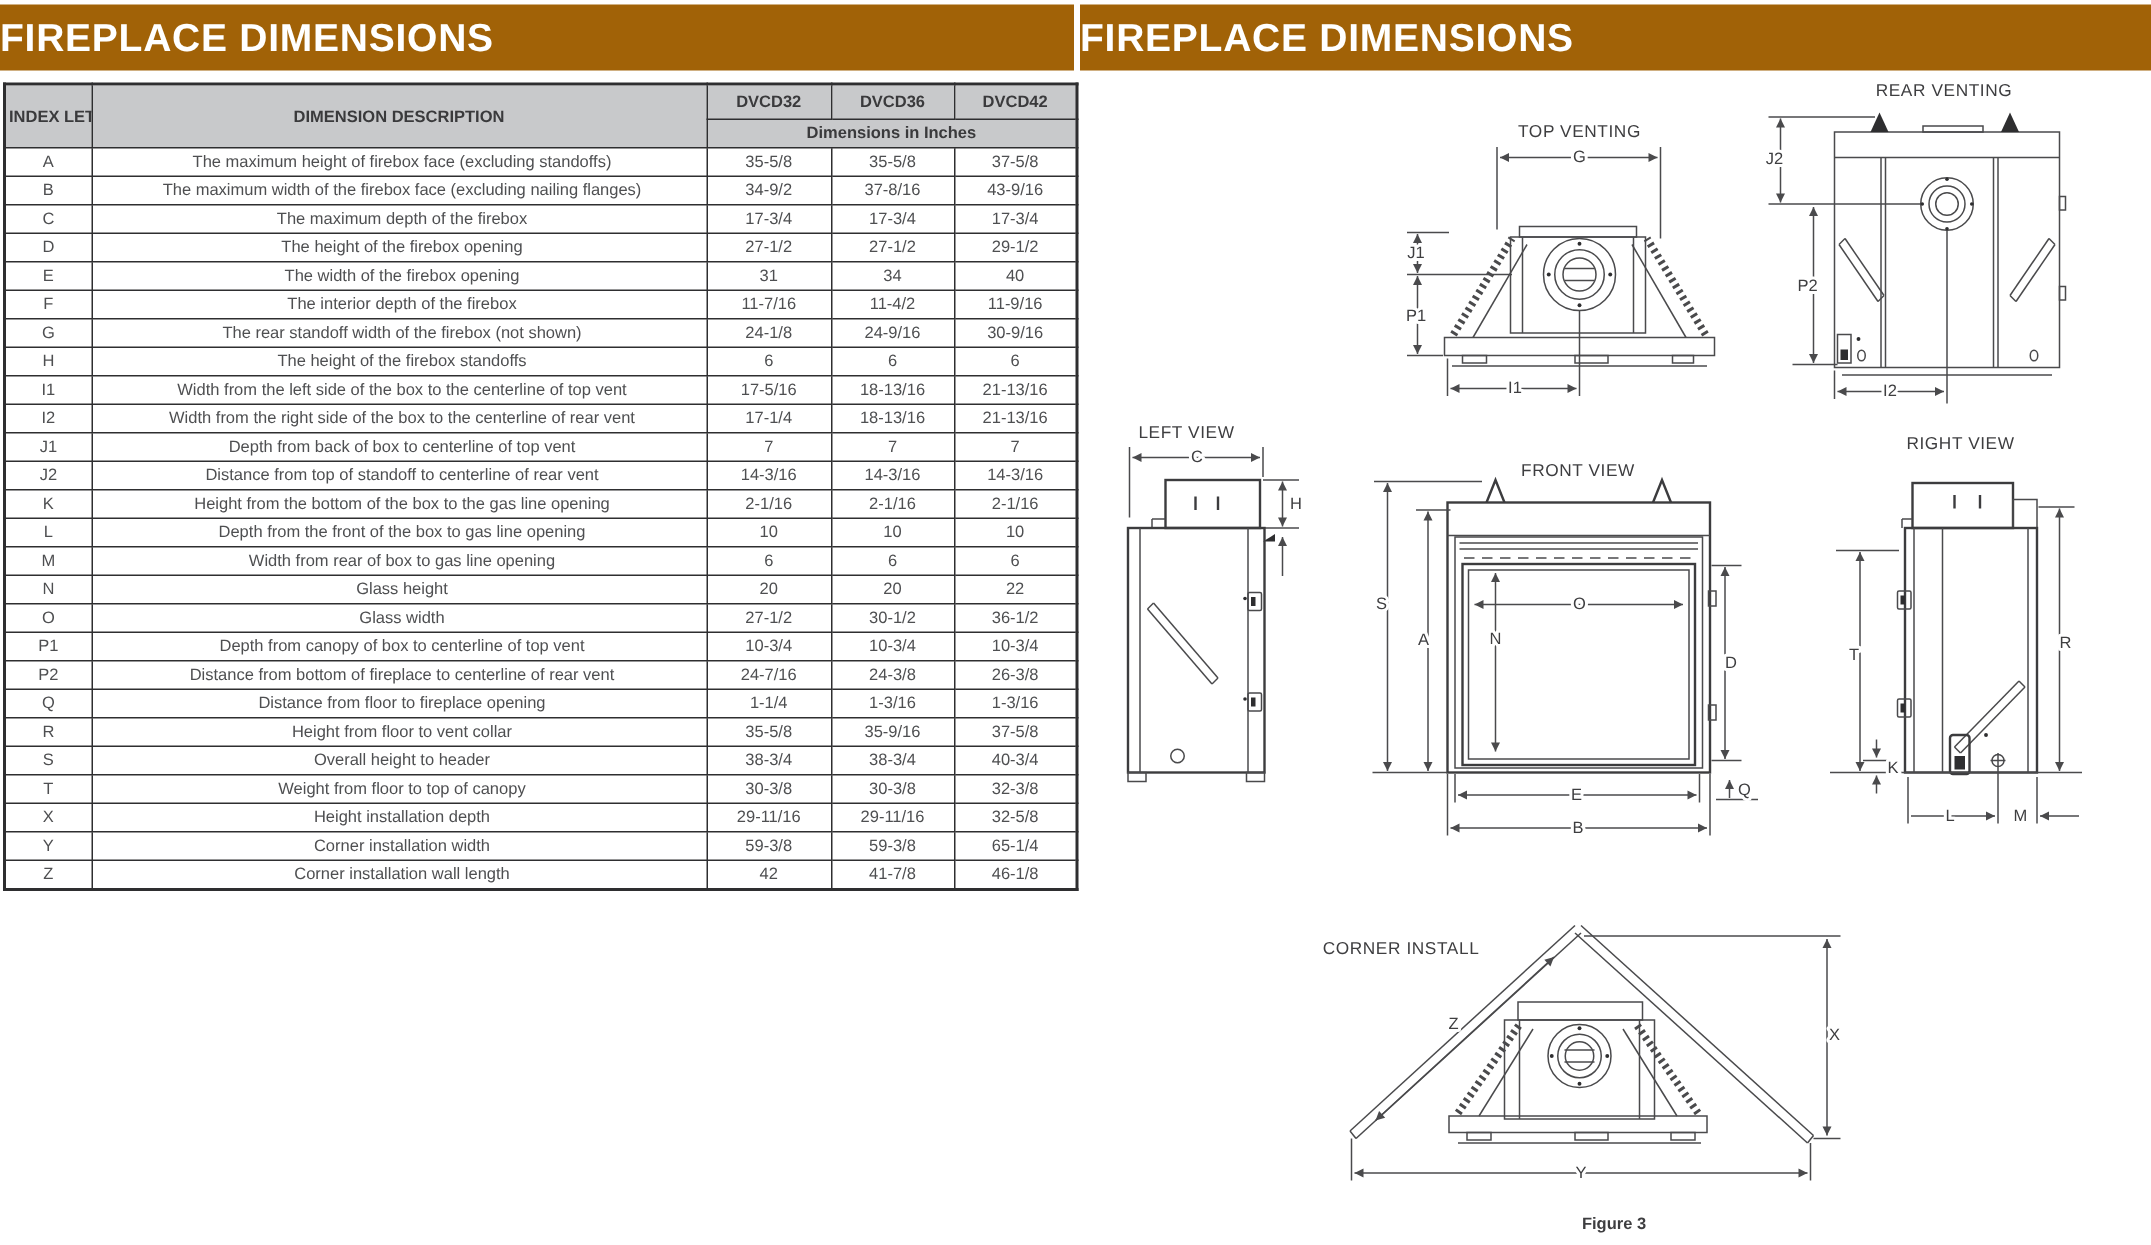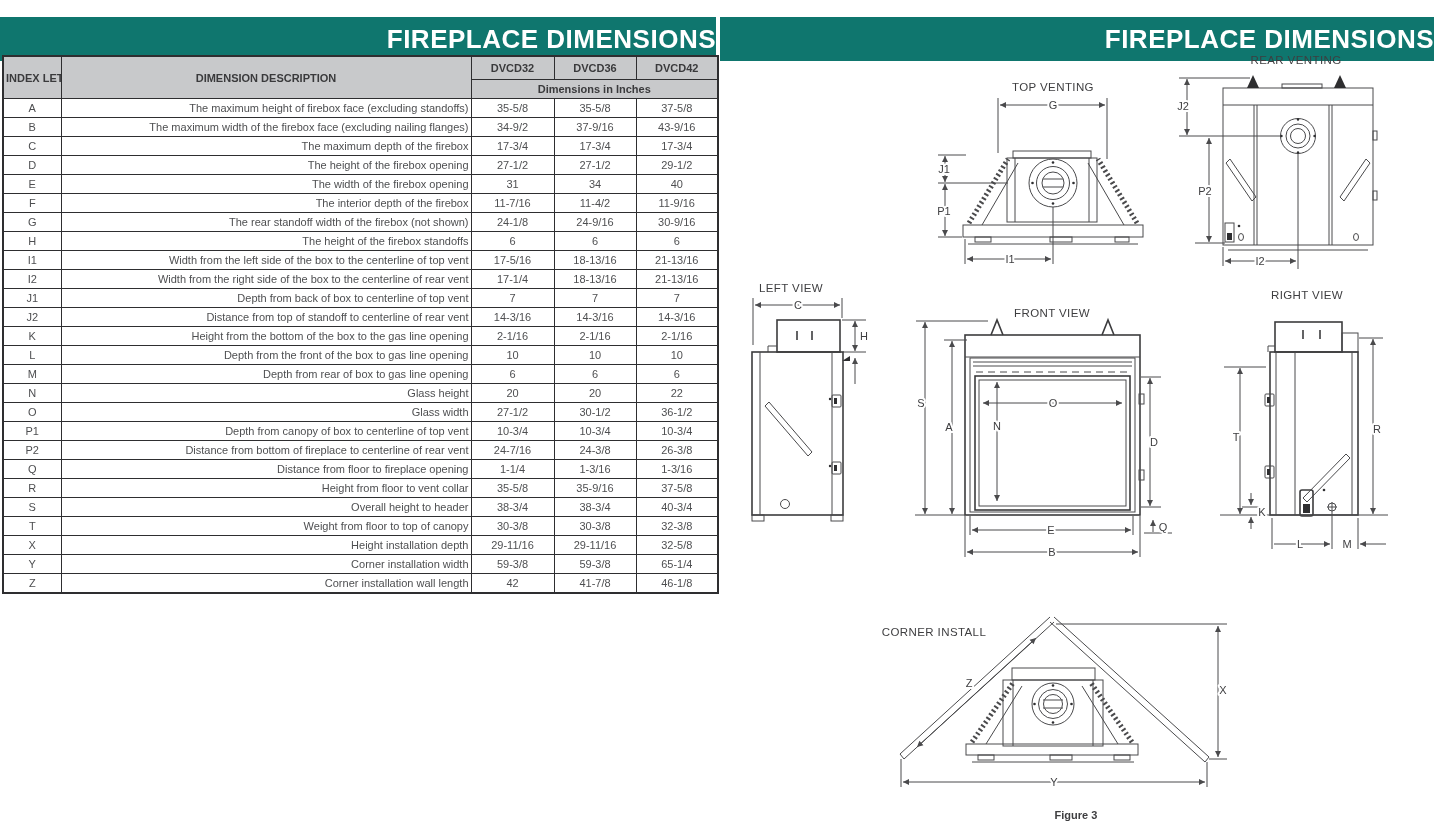--- a/index.html
+++ b/index.html
@@ -1,41 +1,41 @@
 <!DOCTYPE html>
 <html><head>
 <meta charset="utf-8">
 <style>
   html,body { margin:0; padding:0; background:#ffffff; }
   #page {
     position:relative; width:1434px; height:830px; background:#ffffff;
     font-family:"Liberation Sans", sans-serif; overflow:hidden;
   }
   .header-bar {
-    position:absolute; top:17px; height:44px; background:#0f766e;
-    color:#ffffff; text-align:right; line-height:44px;
+    position:absolute; top:3px; height:44px; background:#a16207;
+    color:#ffffff; text-align:left; line-height:44px;
     font-size:26px; font-weight:bold; letter-spacing:0.5px;
   }
   #left-bar  { left:0;   width:716px; }
   #right-bar { left:720px; width:714px; }
 
   #dim-table-wrap { position:absolute; left:2px; top:55px; }
   table.dims {
     border-collapse:collapse; table-layout:fixed; width:715px;
     font-size:11px; color:#4e4f51; border:2px solid #2e2e30;
   }
   table.dims th, table.dims td { border:1px solid #2e2e30; overflow:hidden; white-space:nowrap; }
   table.dims thead th {
     background:#c8c9cb; color:#3a3a3c; font-weight:bold; font-size:11px;
     padding:1px 2px; text-align:center;
   }
   table.dims thead th.sub { font-weight:bold; height:16px; }
   table.dims thead tr.models th { height:20px; }
   table.dims td { height:18px; padding:0 2px; text-align:center; line-height:18px; }
-  table.dims td.desc { text-align:right; padding-left:6px; }
+  table.dims td.desc { text-align:center; padding-left:6px; }
 
   svg text {
     font-family:"Liberation Sans", sans-serif; font-size:11px; fill:#3e3e40;
     stroke:none;
   }
   .vtitle { font-size:11.5px; letter-spacing:0.4px; text-anchor:middle; }
   .fig    { font-weight:bold; text-anchor:middle; }
   .lbl    { text-anchor:middle; dominant-baseline:central;
             paint-order:stroke; stroke:#ffffff; stroke-width:4px; stroke-linejoin:round; }
   .ln   { fill:none; stroke:#4a4a4c; stroke-width:1; }
@@ -82,21 +82,21 @@
             <td>A</td>
             <td class="desc">The maximum height of firebox face (excluding standoffs)</td>
             <td>35-5/8</td>
             <td>35-5/8</td>
             <td>37-5/8</td>
           </tr>
           <tr>
             <td>B</td>
             <td class="desc">The maximum width of the firebox face (excluding nailing flanges)</td>
             <td>34-9/2</td>
-            <td>37-9/16</td>
+            <td>37-8/16</td>
             <td>43-9/16</td>
           </tr>
           <tr>
             <td>C</td>
             <td class="desc">The maximum depth of the firebox</td>
             <td>17-3/4</td>
             <td>17-3/4</td>
             <td>17-3/4</td>
           </tr>
           <tr>
@@ -171,21 +171,21 @@
           </tr>
           <tr>
             <td>L</td>
             <td class="desc">Depth from the front of the box to gas line opening</td>
             <td>10</td>
             <td>10</td>
             <td>10</td>
           </tr>
           <tr>
             <td>M</td>
-            <td class="desc">Depth from rear of box to gas line opening</td>
+            <td class="desc">Width from rear of box to gas line opening</td>
             <td>6</td>
             <td>6</td>
             <td>6</td>
           </tr>
           <tr>
             <td>N</td>
             <td class="desc">Glass height</td>
             <td>20</td>
             <td>20</td>
             <td>22</td>

